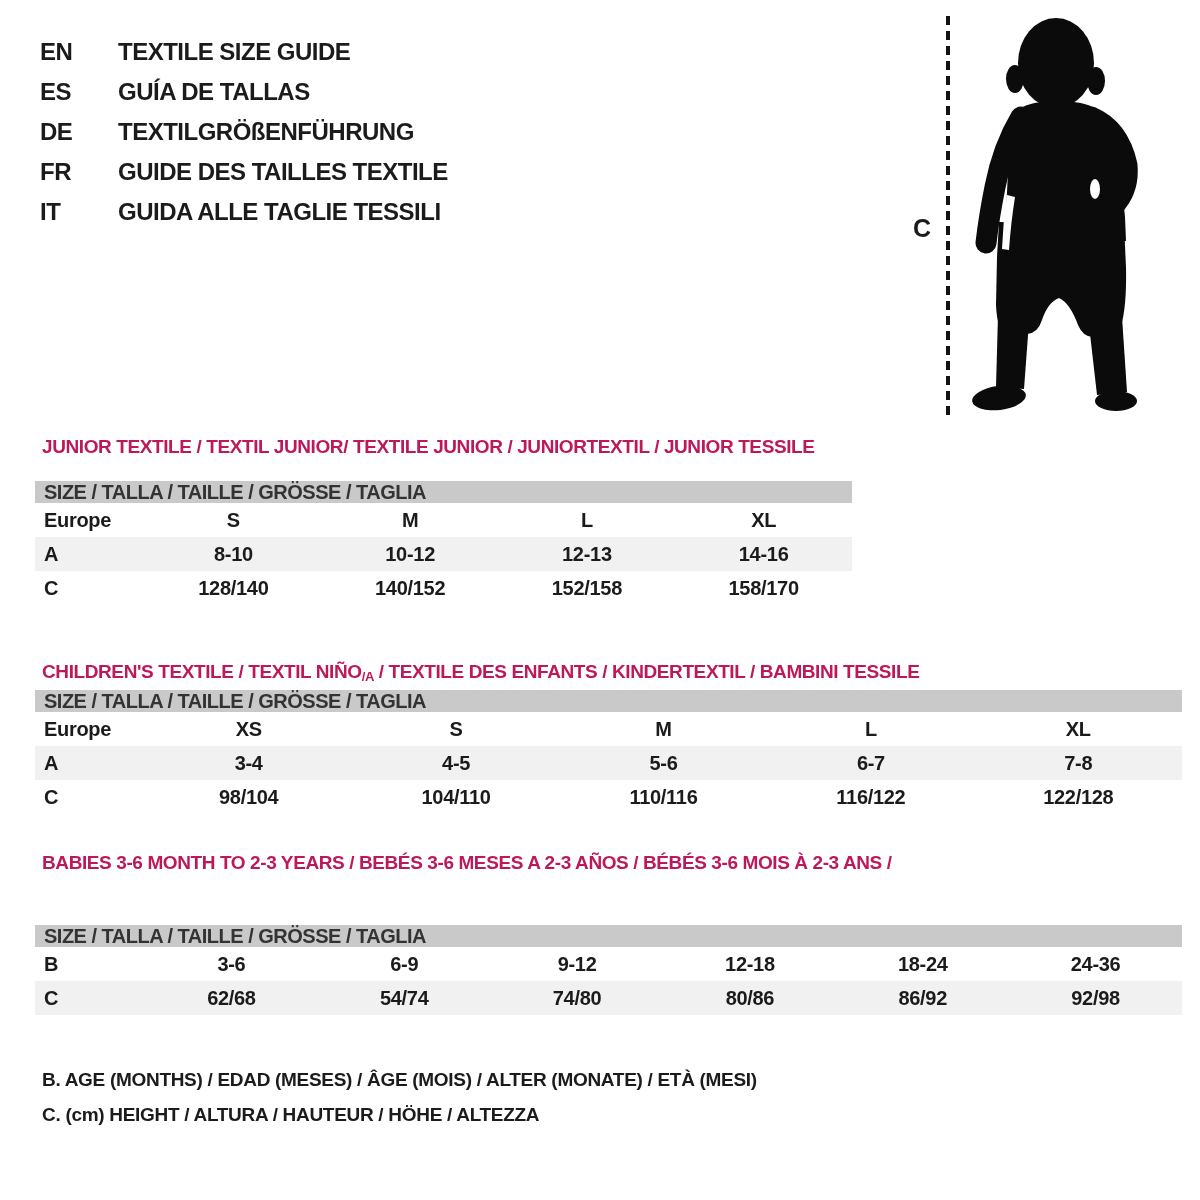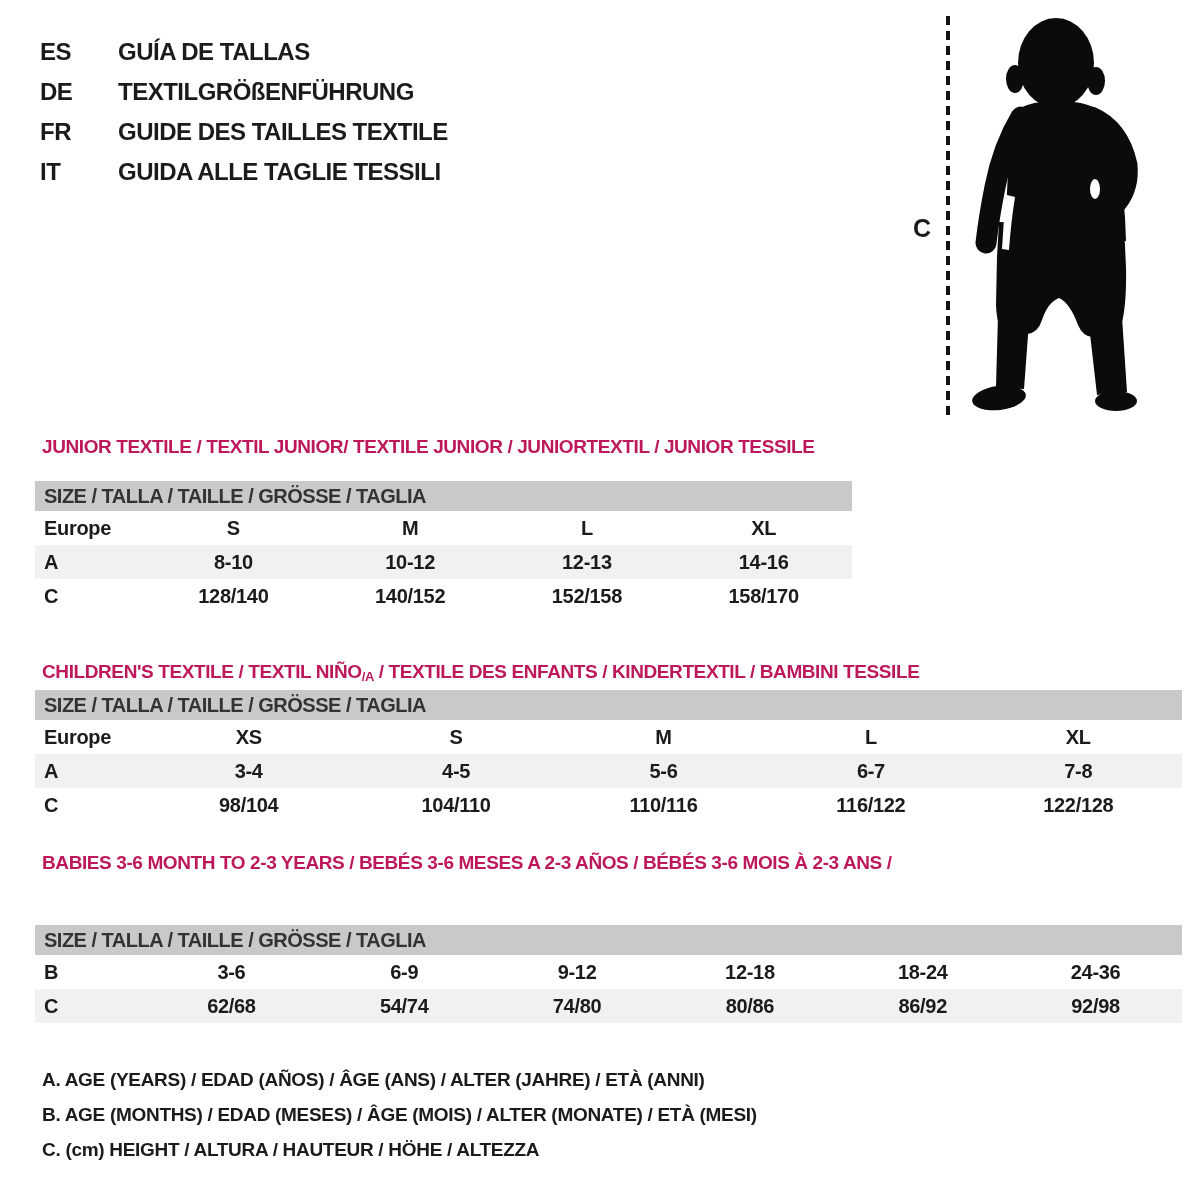--- a/index.html
+++ b/index.html
@@ -35,41 +35,45 @@
   #s2-title { left: 42px; top: 661px; }
   #s3-title { left: 42px; top: 848px; line-height: 29px; }
   .title-sub { font-size: 13px; position: relative; top: 3px; }
 
   
   .size-table { position: absolute; left: 35px; }
   #t1 { top: 481px; width: 817px; }
   #t2 { top: 690px; width: 1147px; }
   #t3 { top: 925px; width: 1147px; }
   .size-hdr {
-    background: #c9c9c9; height: 30px; display: flex; align-items: center;
+    background: #c9c9c9; height: 22px; display: flex; align-items: center;
     padding-left: 9px; font-size: 20px; letter-spacing: -0.5px; color: #333333;
   }
   .trow { display: grid; height: 34px; align-items: center; font-size: 20px; letter-spacing: -0.3px; }
   .cols4 { grid-template-columns: 110px repeat(4, 1fr); }
   .cols5 { grid-template-columns: 110px repeat(5, 1fr); }
   .cols6 { grid-template-columns: 110px repeat(6, 1fr); }
   .alt { background: #f1f1f1; }
   .lbl { padding-left: 9px; text-align: left; }
   .val { text-align: center; }
 
   
   .legend { position: absolute; left: 42px; top: 1062px; font-size: 19px; line-height: 35px; letter-spacing: -0.3px; }
   .legend div { white-space: nowrap; }
 </style>
 </head>
 <body>
 
 <div class="canvas">
 
   <div class="lang-block">
+    <div class="lang-row">
+      <span class="lang-code">EN</span>
+      <span class="lang-title">TEXTILE SIZE GUIDE</span>
+    </div>
     <div class="lang-row">
       <span class="lang-code">ES</span>
       <span class="lang-title">GUÍA DE TALLAS</span>
     </div>
     <div class="lang-row">
       <span class="lang-code">DE</span>
       <span class="lang-title">TEXTILGRÖßENFÜHRUNG</span>
     </div>
     <div class="lang-row">
       <span class="lang-code">FR</span>
@@ -186,18 +190,17 @@
       <div class="val">62/68</div>
       <div class="val">54/74</div>
       <div class="val">74/80</div>
       <div class="val">80/86</div>
       <div class="val">86/92</div>
       <div class="val">92/98</div>
     </div>
   </div>
 
   <div class="legend">
-    <div>A. AGE (YEARS) / EDAD (AÑOS) / ÂGE (ANS) / ALTER (JAHRE) / ETÀ (ANNI)</div>
     <div>B. AGE (MONTHS) / EDAD (MESES) / ÂGE (MOIS) / ALTER (MONATE) / ETÀ (MESI)</div>
     <div>C. (cm) HEIGHT / ALTURA / HAUTEUR / HÖHE / ALTEZZA</div>
   </div>
 
 </div>
 
 </body></html>

